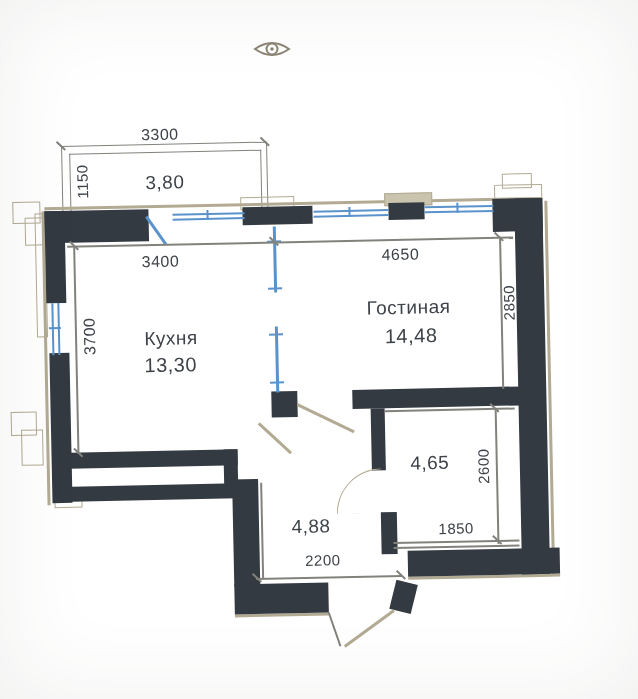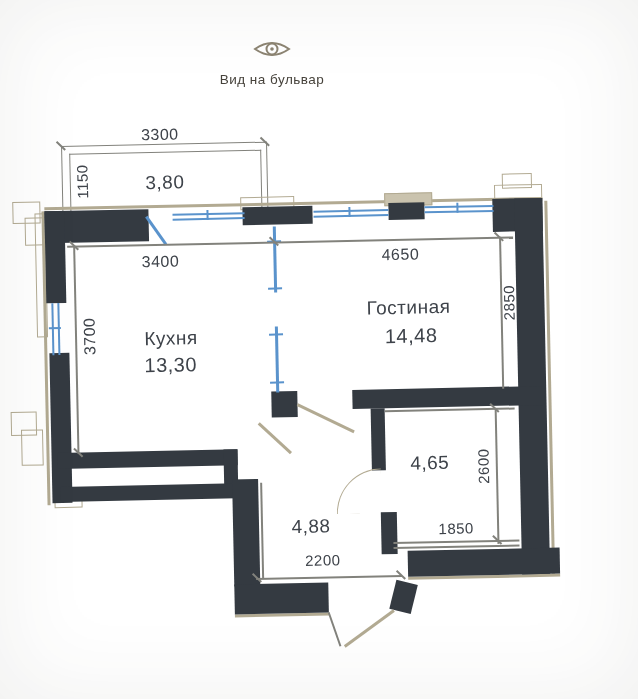--- a/index.html
+++ b/index.html
@@ -31,21 +31,20 @@
 </head>
 <body>
 
 <div id="stage">
 
   <svg style="position:absolute;left:252px;top:36px;" width="40" height="26" viewBox="0 0 40 26">
     <path d="M3 13 Q20 1 37 13 Q20 25 3 13 Z" fill="none" stroke="var(--icon,#8d8573)" stroke-width="2"></path>
     <circle cx="20" cy="13" r="5.5" fill="none" stroke="var(--icon,#8d8573)" stroke-width="2"></circle>
     <circle cx="20" cy="13" r="1.8" fill="var(--icon,#8d8573)"></circle>
   </svg>
-  <div class="ct" style="left:192px;top:70px;width:160px;height:18px;font-size:13.5px;color:#46423b;">Вид на бульвар</div>
 
   <div id="plan">
 
     <div class="outline" style="left:66px;top:141px;width:204px;height:66px;border-bottom:none;"></div>
     <div class="outline" style="left:74px;top:149px;width:190px;height:58px;border-bottom:none;border-width:1.2px;"></div>
     <div class="ct dim" style="left:115px;top:122px;width:100px;height:20px;">3300</div>
     <div class="ct dimv" style="left:56px;top:167px;width:60px;height:20px;">1150</div>
     <div class="ct rname" style="left:119px;top:168px;width:100px;height:24px;">3,80</div>
     <div class="tick" style="left:60px;top:140px;"></div>
     <div class="tick" style="left:264px;top:140px;"></div>

